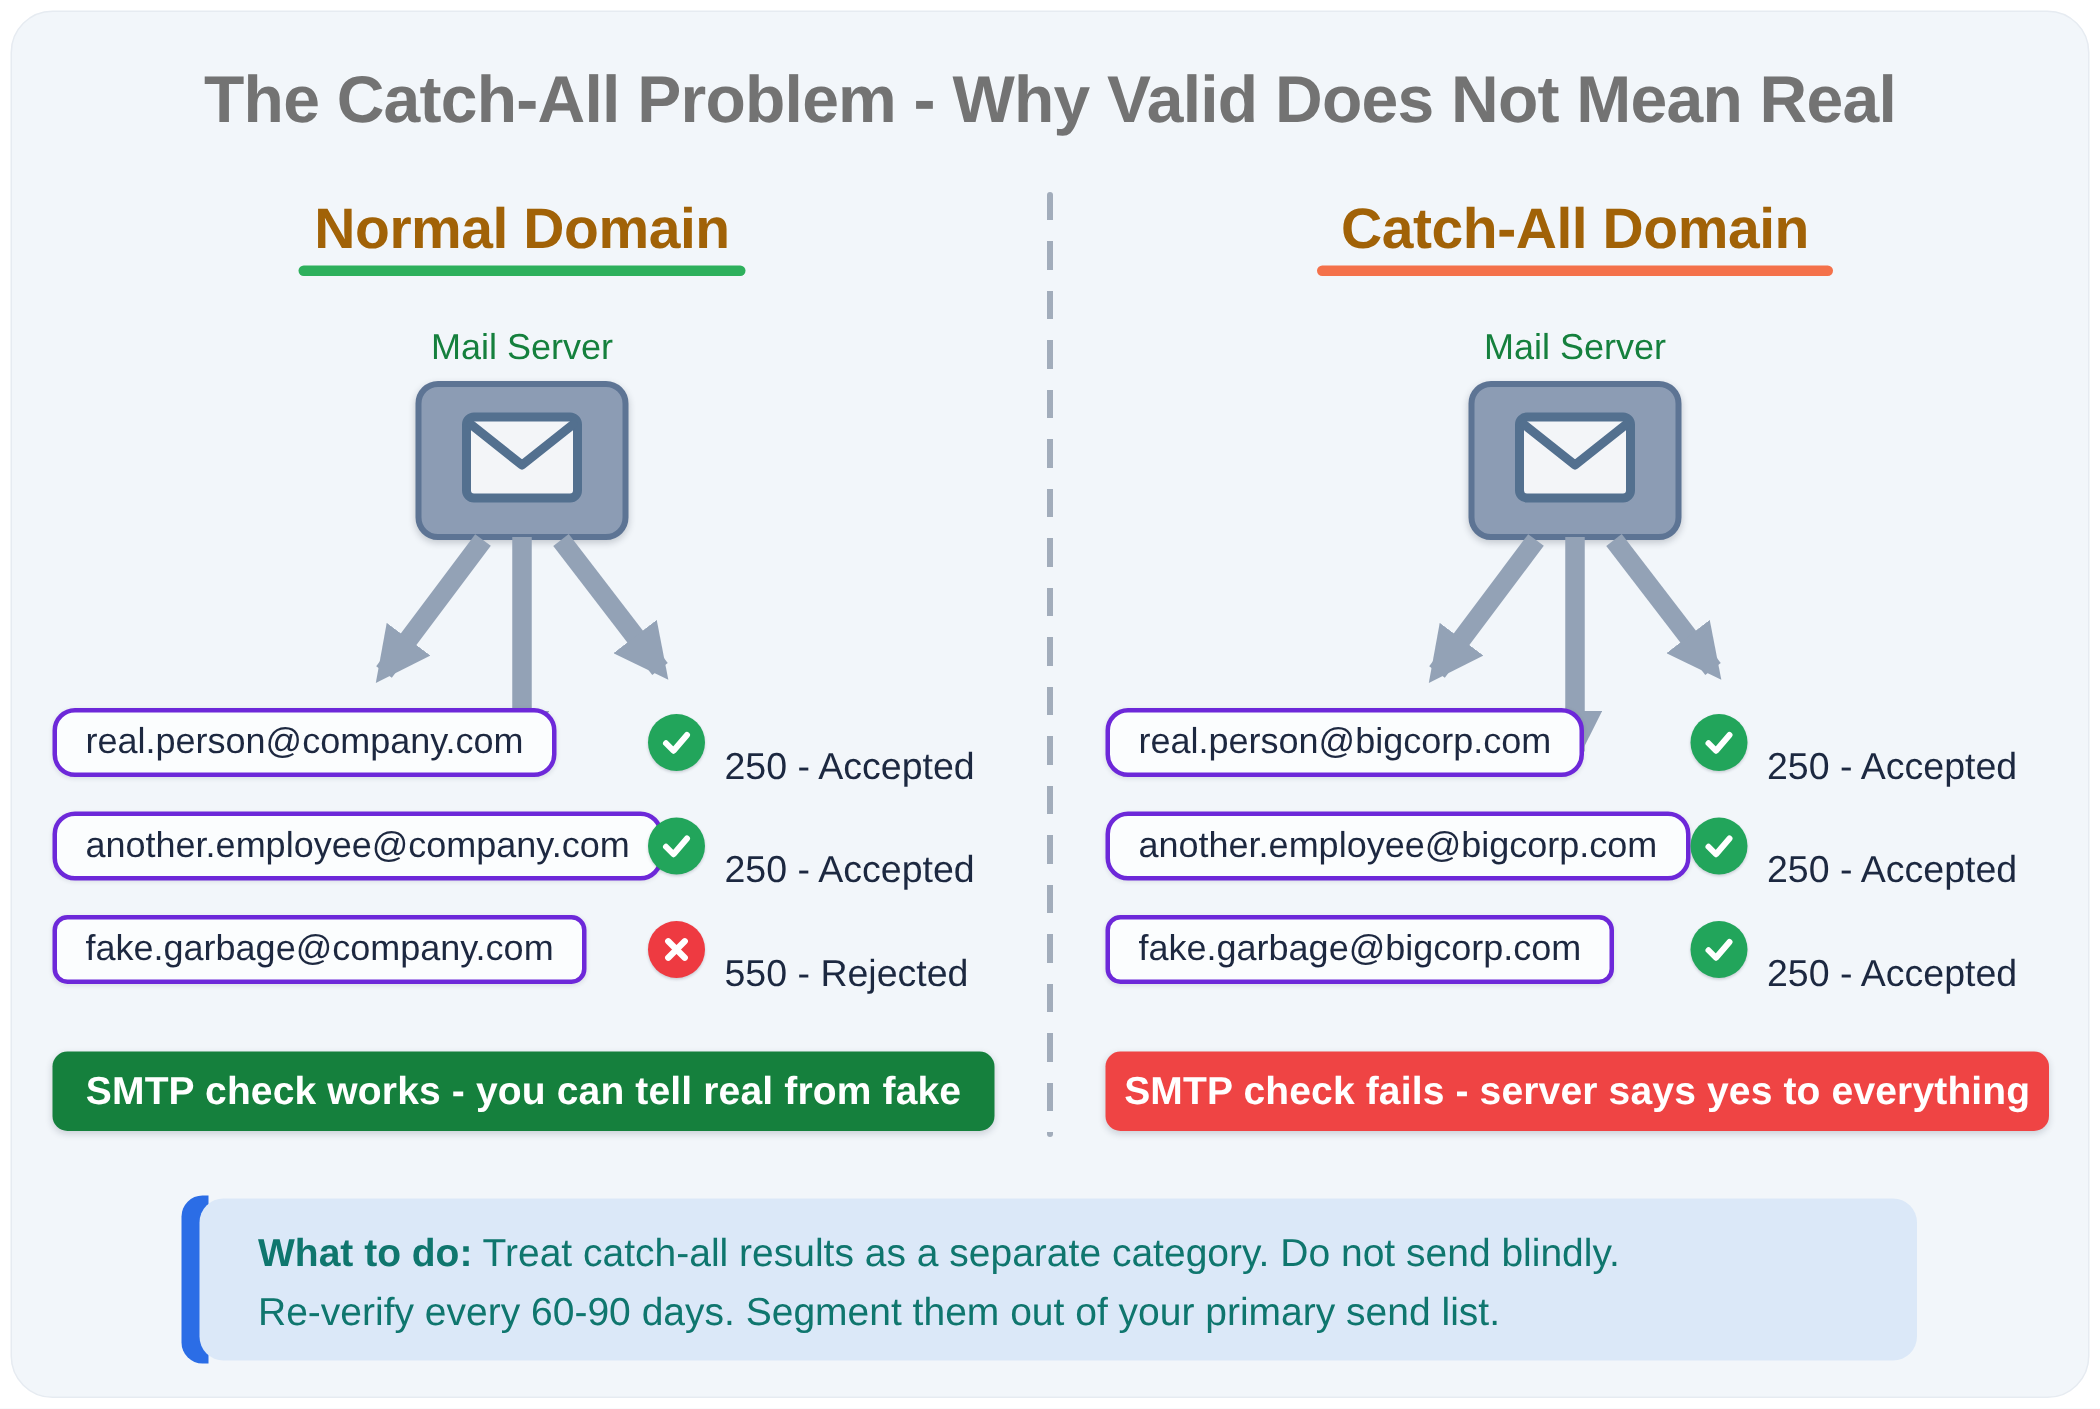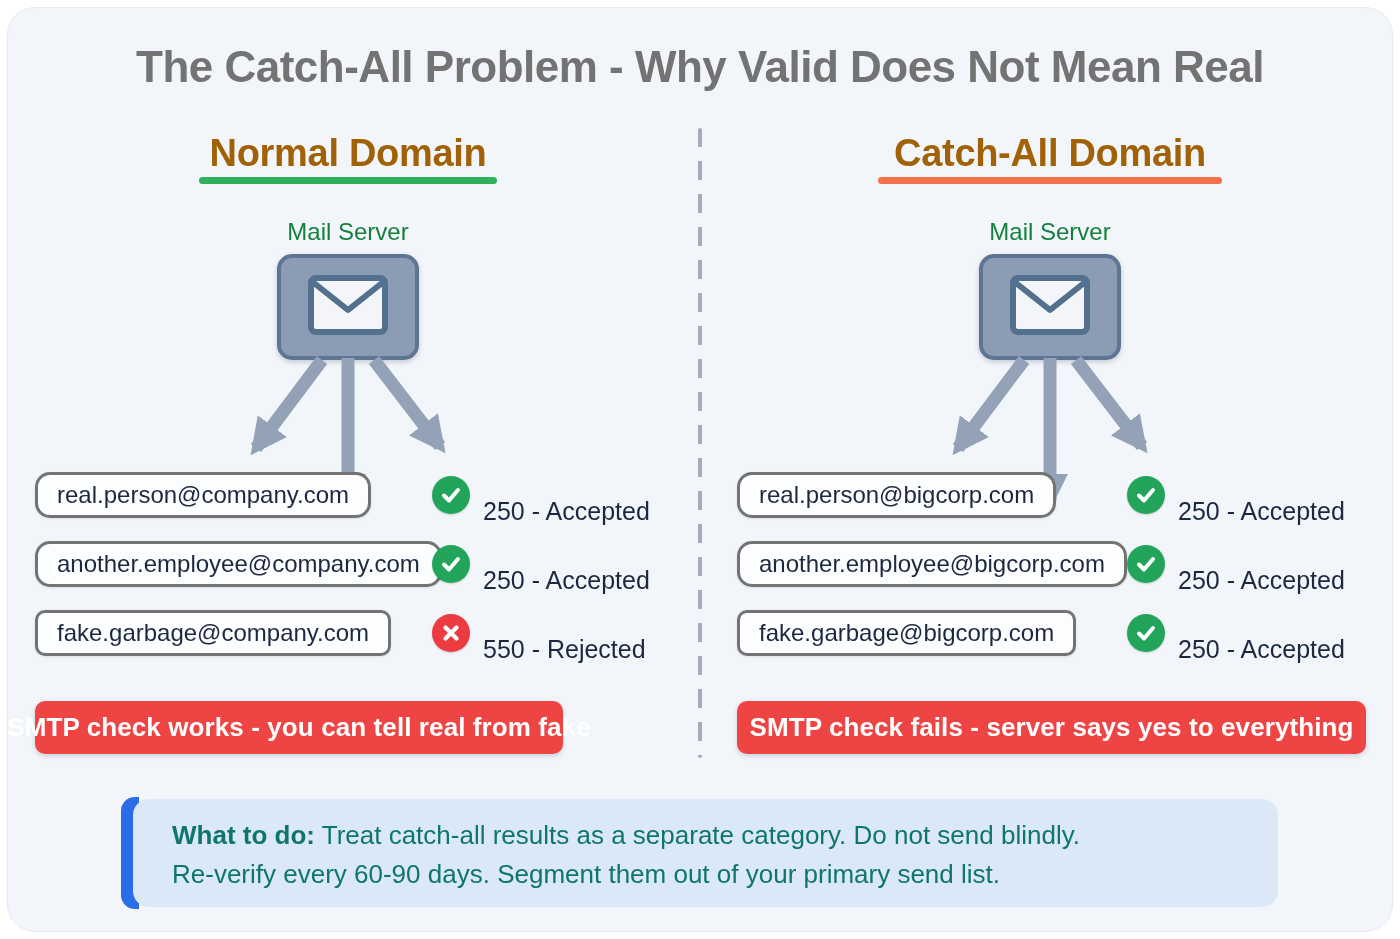--- a/index.html
+++ b/index.html
@@ -39,21 +39,21 @@
     box-shadow:0 2px 5px rgba(30,41,59,.22);
   }
   .server-box.left{left:277px;}
   .server-box.right{left:979px;}
   .arrows{position:absolute;top:356px;width:320px;height:186px;}
   .arrows.left{left:188px;}
   .arrows.right{left:890px;}
   .email-box{
     position:absolute;height:46px;box-sizing:border-box;
     display:inline-flex;align-items:center;padding:0 19px;
-    background:#fbfdfe;border:3px solid #737373;border-radius:15px;
+    background:#fbfdfe;border:3px solid #6d28d9;border-radius:15px;
     font-size:24px;color:#1d2840;white-space:nowrap;
     box-shadow:0 1px 3px rgba(30,41,59,.10);
   }
   .col-l .email-box{left:35px;}
   .col-r .email-box{left:737px;text-align:right;}
   .r1 .email-box{top:472px;}
   .r2 .email-box{top:541px;}
   .r3 .email-box{top:610px;border-radius:10px;}
   .status{
     position:absolute;height:38px;display:flex;align-items:center;gap:13px;
@@ -70,21 +70,21 @@
   }
   .status-icon.ok{background:#22a55b;}
   .status-icon.bad{background:#ee3a41;}
   .status-text{font-size:25px;font-weight:500;color:#1c2840;white-space:nowrap;margin-top:32px;}
   .banner{
     position:absolute;top:701px;height:53px;border-radius:10px;
     display:flex;align-items:center;justify-content:center;
     font-size:26px;font-weight:700;color:#ffffff;letter-spacing:.1px;
     box-shadow:0 2px 5px rgba(30,41,59,.18);white-space:nowrap;
   }
-  .banner.green{left:35px;width:528px;background:#ef4444;}
+  .banner.green{left:35px;width:628px;background:#15803d;}
   .banner.orange{left:737px;width:629px;background:#ef4444;}
   .divider{
     position:absolute;left:698px;top:128px;width:4px;height:630px;border-radius:2px;
     background:repeating-linear-gradient(to bottom,#8e9aab 0 19px,transparent 19px 33px);
     opacity:.8;
   }
   .note-accent{
     position:absolute;left:121px;top:797px;width:18px;height:112px;
     background:#2b6de6;border-radius:14px 0 0 14px;
   }

